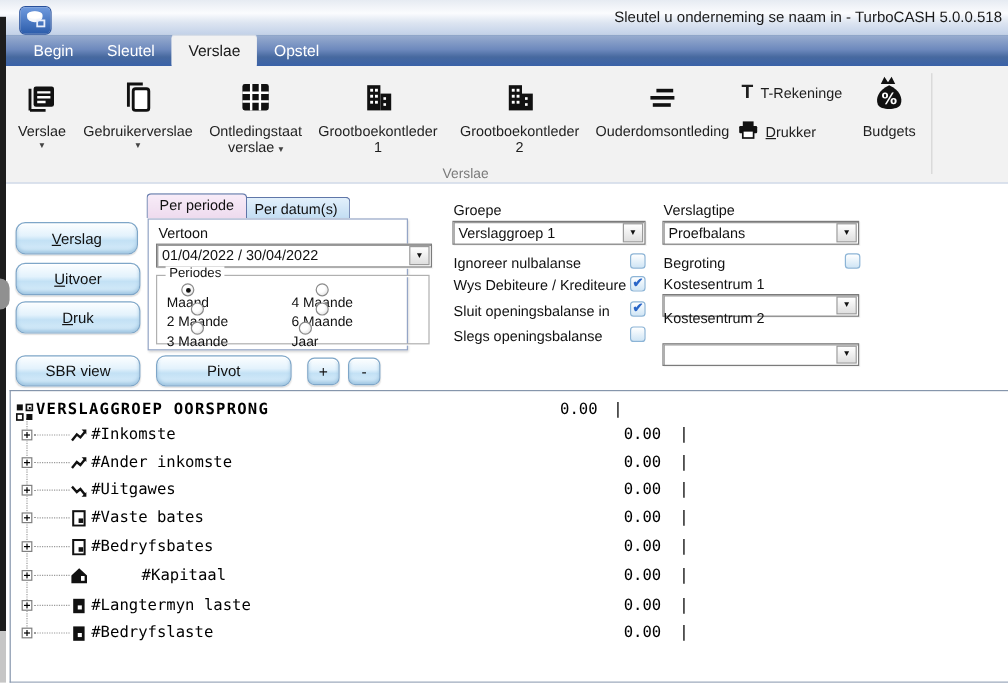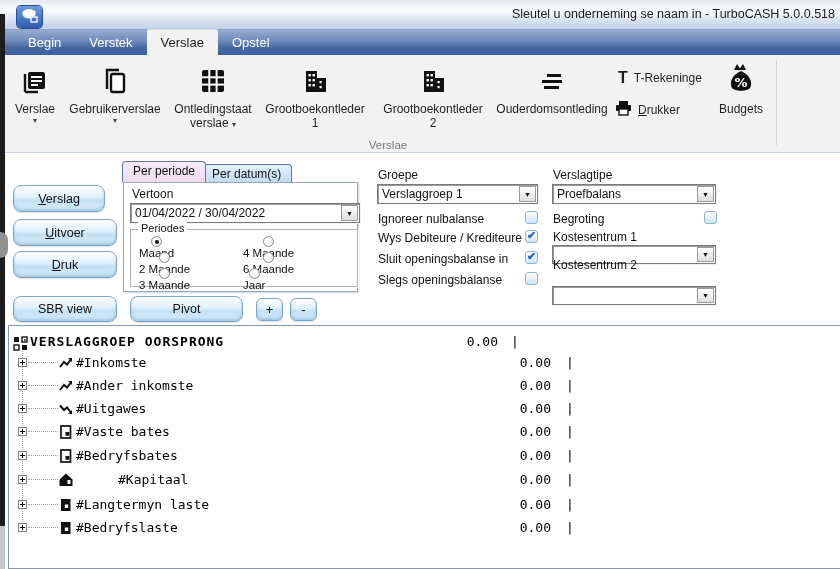--- a/index.html
+++ b/index.html
@@ -42,21 +42,21 @@
     background:linear-gradient(180deg,#fcfeff 0%,#e3f2fc 42%,#c3e1f5 58%,#d9edfa 100%);
     box-shadow:inset 0 1px 0 #ffffff, inset 0 -2px 3px #9fc6e2, 0 1px 1px rgba(0,0,0,.12);
     cursor:default; }
   .btn-small { border-radius:6px; font-size:13px; }
 
   
   .ptab { position:absolute; font-size:12px; color:#111; padding:2px 10px;
     border:1px solid #5f76a8; border-bottom:none; border-radius:4px 4px 0 0; cursor:default; }
   .ptab.active { background:linear-gradient(180deg,#f8ecf8,#eedbee); z-index:3; height:21px; }
   .ptab.inactive { background:linear-gradient(180deg,#e2f0fb,#c3ddf3); height:18px; }
-  .tabpanel { left:123px; top:182px; width:235px; height:110px; background:#fff;
+  .tabpanel { left:123px; top:182px; width:217px; height:110px; background:#fff;
     border:1px solid #94a5c6; box-shadow:1px 1px 2px rgba(0,0,0,.18); z-index:2; }
   .panel-label { position:absolute; font-size:12px; color:#111; }
 
   
   .combo { position:absolute; background:#fff; border:1px solid #7b7b7b;
     box-shadow:inset 1px 1px 0 #9a9a9a, 1px 1px 0 #f4f4f4; }
   .combo .cval { position:absolute; left:4px; top:50%; transform:translateY(-50%);
     font-size:12px; color:#111; white-space:nowrap; }
   .combo .cbtn { position:absolute; right:1px; top:1px; bottom:1px; width:17px;
     background:linear-gradient(180deg,#ffffff,#dfdfdf); border:1px solid #9a9a9a;
@@ -108,21 +108,21 @@
       <ellipse cx="8" cy="4.5" rx="6.5" ry="3.2" fill="#ffffff"></ellipse>
       <rect x="10" y="9" width="6" height="5" fill="none" stroke="#e8eefb" stroke-width="1.5"></rect>
     </svg>
   </div>
   <div class="abs title-text">Sleutel u onderneming se naam in - TurboCASH 5.0.0.518</div>
 </div>
 
 <div class="abs menustrip"></div>
 <div class="abs menu-tabs">
   <div class="menu-tab">Begin</div>
-  <div class="menu-tab">Verstek</div>
+  <div class="menu-tab">Sleutel</div>
   <div class="menu-tab active">Verslae</div>
   <div class="menu-tab">Opstel</div>
 </div>
 
 <div class="abs ribbon">
 
   <div class="ritem" style="left:6px; width:58px;">
     <div class="ricon">
       <svg width="34" height="34" viewBox="0 0 34 34">
         <path d="M7 27 V9" stroke="#111" stroke-width="2.4" fill="none"></path>
@@ -242,21 +242,21 @@
         <text x="18" y="25.5" fill="#fff" font-size="13" font-weight="bold" text-anchor="middle" font-family="DejaVu Sans, sans-serif">%</text>
       </svg>
     </div>
     <div class="rlabel">Budgets</div>
   </div>
 
   <div class="abs rsep"></div>
   <div class="abs rgroup-caption">Verslae</div>
 </div>
 
-<div class="btn" style="left:13px; top:185px; width:92px; height:27px;">
+<div class="btn" style="left:13px; top:185px; width:102px; height:27px;">
   <span><span class="underline">V</span><span>erslag</span></span>
 </div>
 <div class="btn" style="left:13px; top:219px; width:104px; height:27px;">
   <span><span class="underline">U</span><span>itvoer</span></span>
 </div>
 <div class="btn" style="left:13px; top:251px; width:104px; height:27px;">
   <span><span class="underline">D</span><span>ruk</span></span>
 </div>
 <div class="btn" style="left:13px; top:296px; width:104px; height:26px;">SBR view</div>
 <div class="btn" style="left:130px; top:296px; width:113px; height:26px;">Pivot</div>

